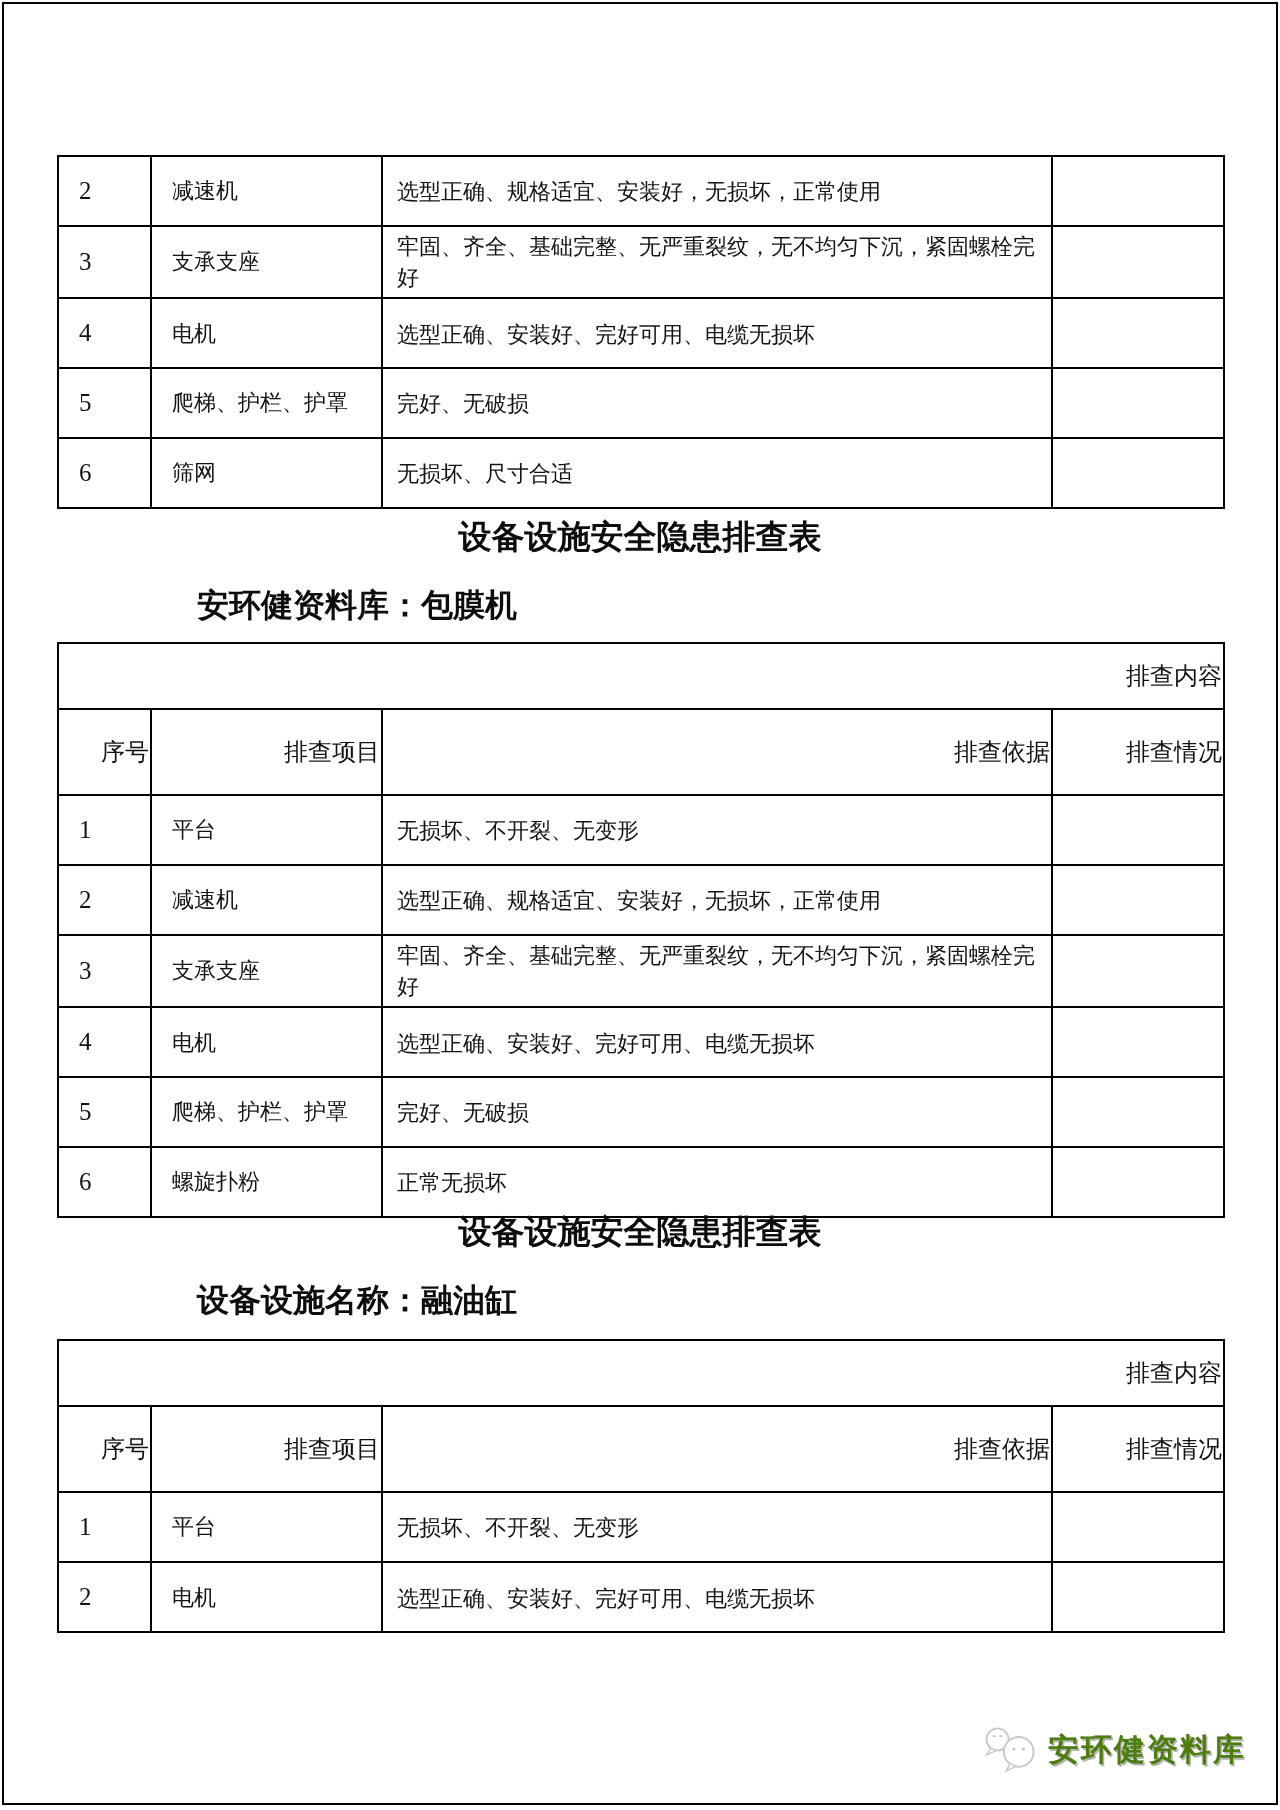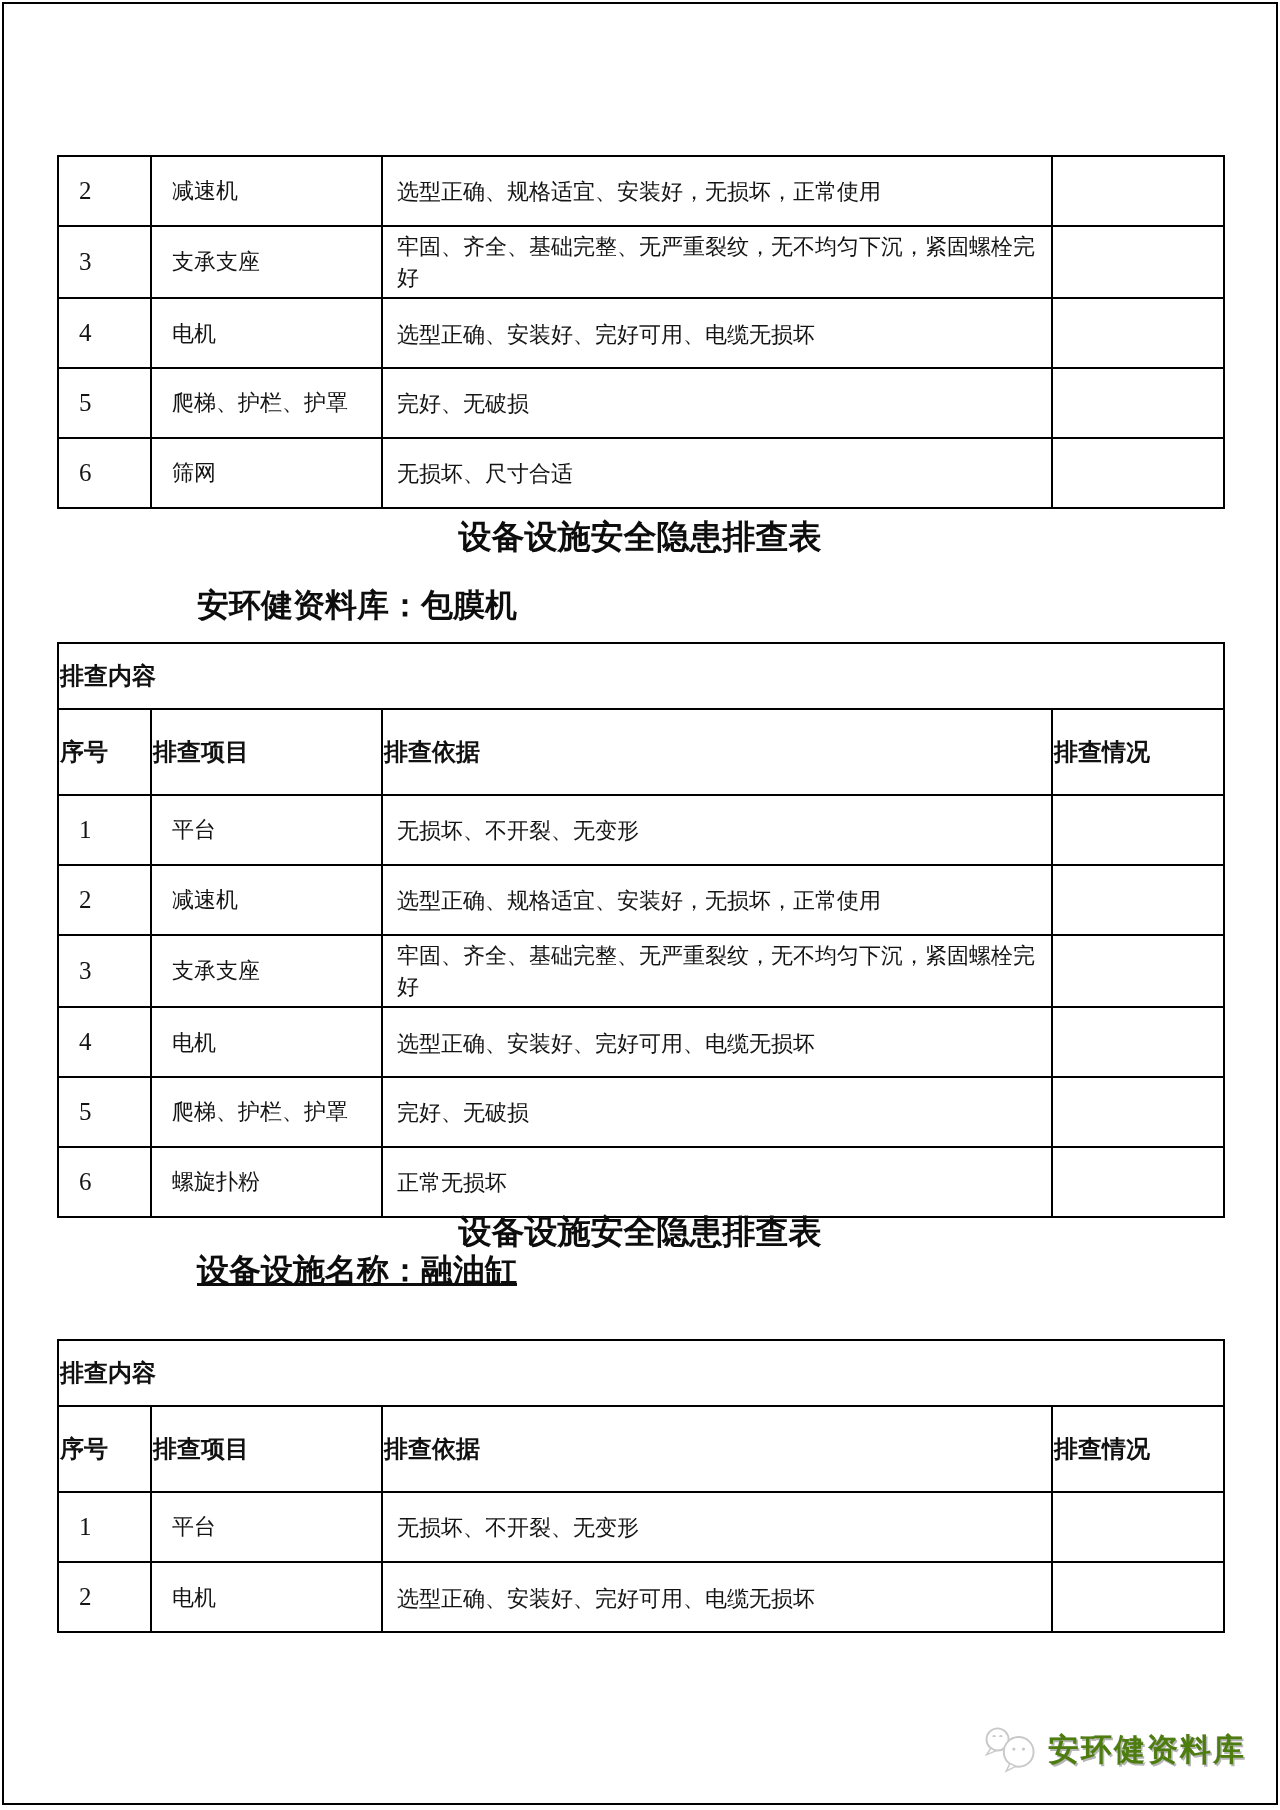--- a/index.html
+++ b/index.html
@@ -31,23 +31,23 @@
     overflow:hidden;
   }
   col.c-no{width:93px;}
   col.c-item{width:231px;}
   col.c-basis{width:670px;}
   col.c-status{width:172px;}
 
   tr.hrow1{height:66px;}
   tr.hrow2{height:86px;}
   table.grid thead th{
-    font-weight:bold;
+    font-weight:normal;
     font-size:24px;
-    text-align:left;
+    text-align:right;
     vertical-align:middle;
     color:#111;
   }
   table.grid tbody tr{height:70px;}
   td.cell-no{
     font-size:25px;
     text-align:left;
     padding-left:20px;
     vertical-align:middle;
   }
@@ -89,21 +89,21 @@
   .dev-name{
     position:absolute;
     left:197px;
     font-weight:bold;
     font-size:32px;
     line-height:54px;
     color:#0d0d0d;
     white-space:nowrap;
   }
   #dev-a{top:578px;}
-  #dev-b{top:1243px;text-decoration:underline;}
+  #dev-b{top:1273px;}
 
   
   .footer{
     position:absolute;
     left:0;width:1280px;
     top:1680px;
     text-align:center;
     font-size:17px;
     line-height:26px;
     letter-spacing:1px;

